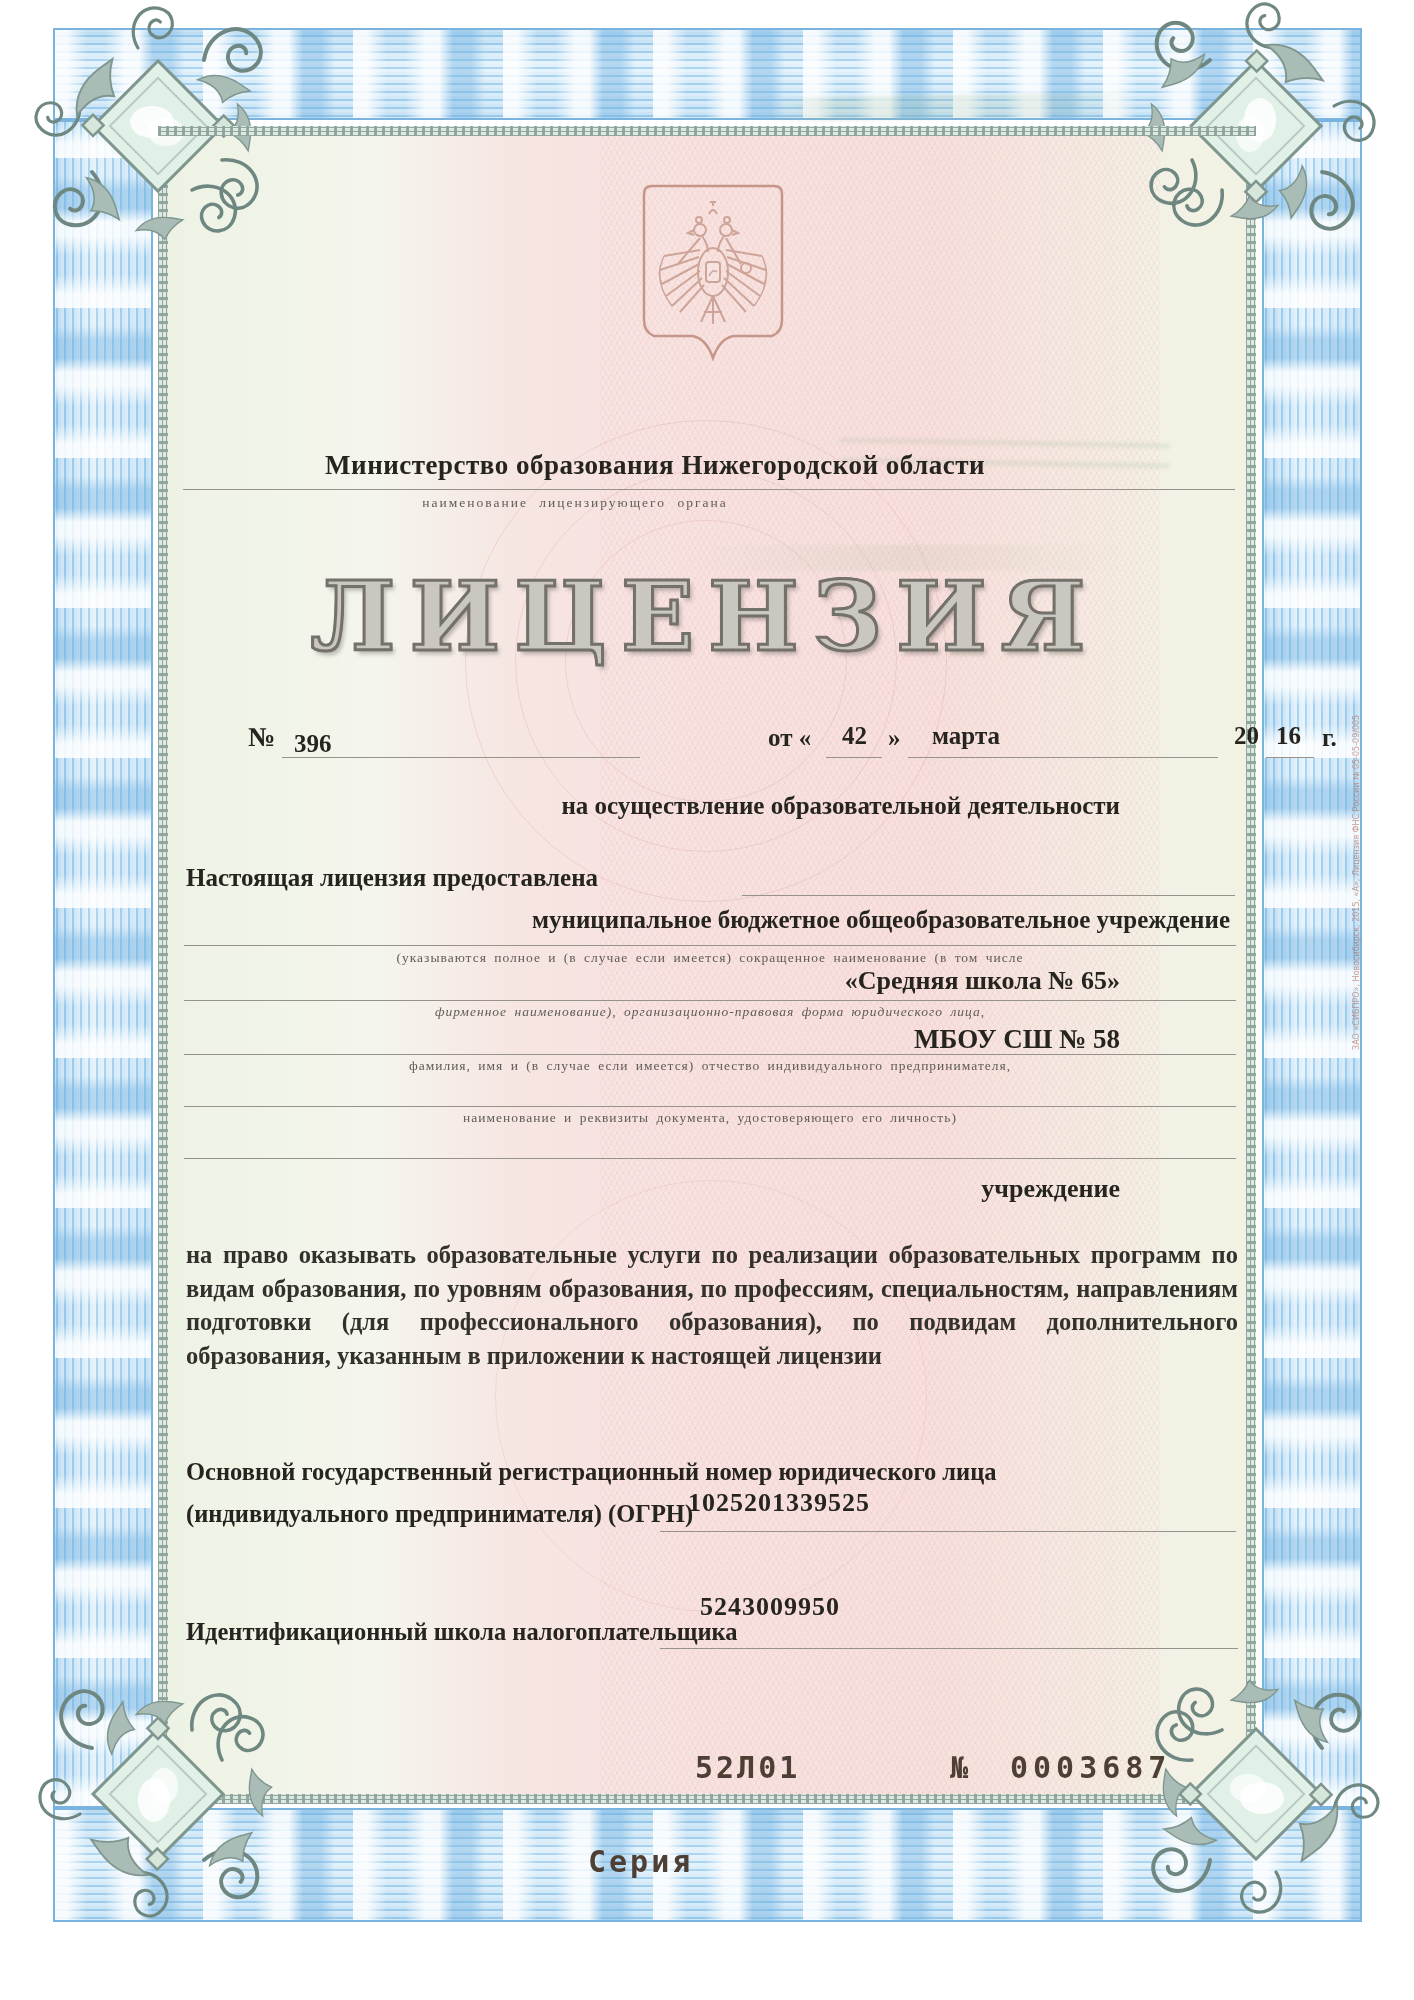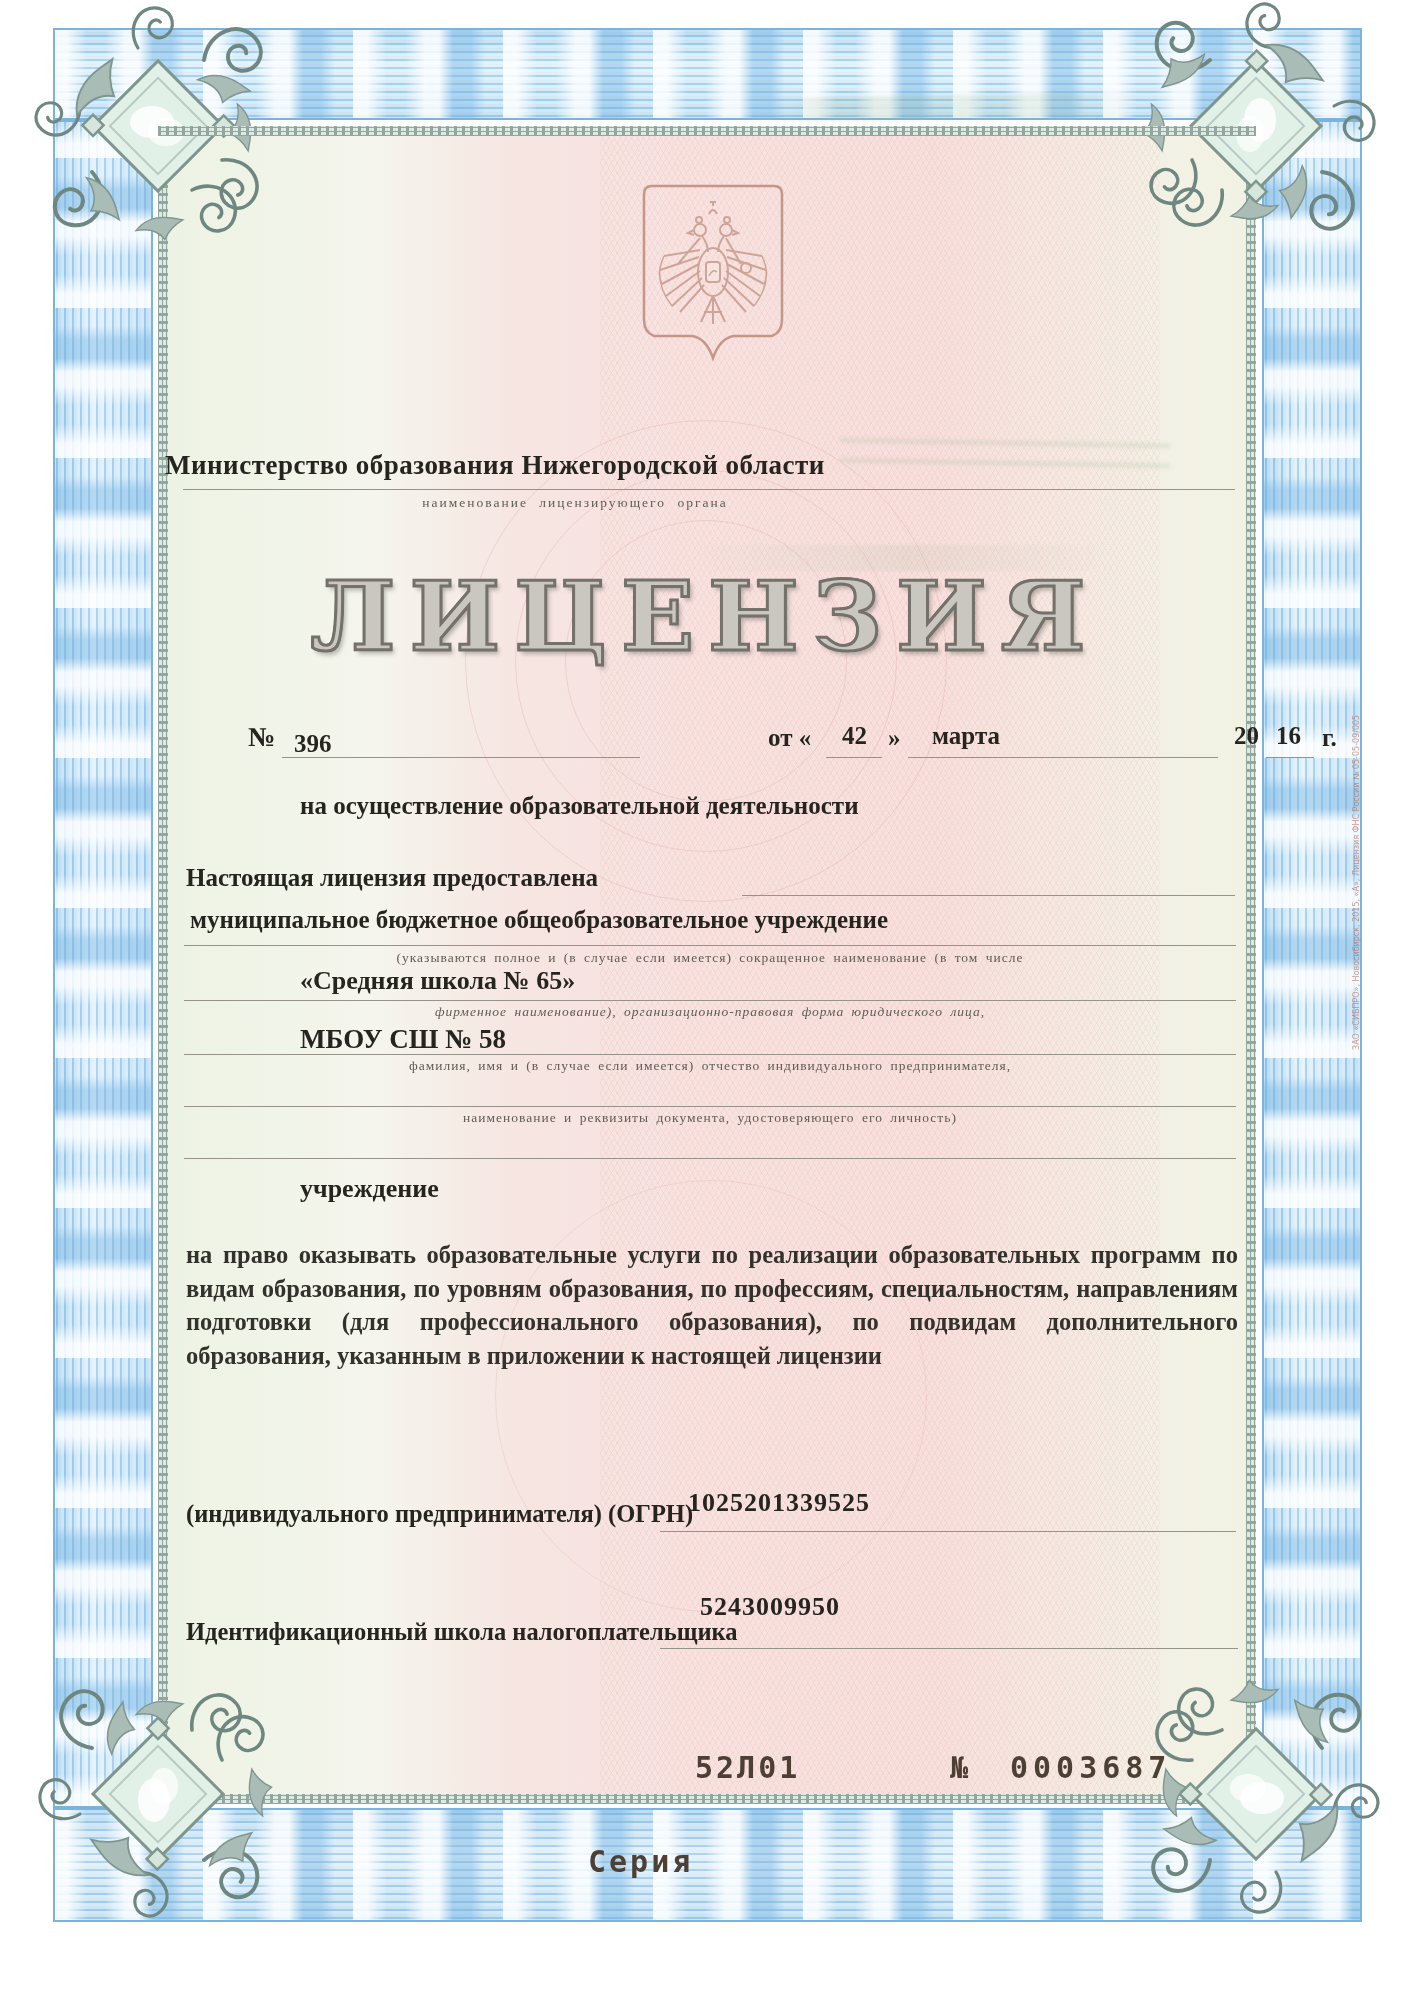--- a/index.html
+++ b/index.html
@@ -56,21 +56,21 @@
 
   .smudge{position:absolute;z-index:2;filter:blur(1.5px);}
 
   
   .deco{position:absolute;left:0;top:0;z-index:4;pointer-events:none;}
   .emblem{position:absolute;left:638px;top:180px;width:150px;height:200px;z-index:2;}
 
   
   .t{position:absolute;z-index:5;white-space:nowrap;}
   .b{font-weight:bold;}
-  .center{text-align:left;}
+  .center{text-align:right;}
   .rule{position:absolute;z-index:5;height:1px;background:#97938a;}
   .cap{font-size:13.5px;color:#5f5c55;letter-spacing:1px;word-spacing:3px;z-index:5;position:absolute;text-align:center;}
 
   .authority{left:165px;top:450px;width:820px;font-size:27px;letter-spacing:.5px;}
   .auth-cap{left:275px;top:495px;width:600px;letter-spacing:2px;word-spacing:6px;}
 
   .license-title{left:300px;top:560px;width:810px;text-align:center;
     font-family:"DejaVu Serif",serif;font-weight:700;font-size:96px;letter-spacing:14px;
     color:#c9c7bf;-webkit-text-stroke:3px #73716a;
     text-shadow:1px 1px 0 #6e6c65,-1px -1px 0 #6e6c65,1px -1px 0 #6e6c65,-1px 1px 0 #6e6c65,3px 4px 4px rgba(60,60,55,.35);}
@@ -222,20 +222,21 @@
   <div class="cap" style="left:250px;top:1058px;width:920px;">фамилия, имя и (в случае если имеется) отчество индивидуального предпринимателя,</div>
 
   <div class="rule" style="left:184px;top:1106px;width:1052px;"></div>
   <div class="cap" style="left:250px;top:1110px;width:920px;">наименование и реквизиты документа, удостоверяющего его личность)</div>
 
   <div class="rule" style="left:184px;top:1158px;width:1052px;"></div>
   <div class="t b center" style="left:300px;top:1174px;width:820px;font-size:26px;">учреждение</div>
 
   <div class="paragraph">на право оказывать образовательные услуги по реализации образовательных программ по видам образования, по уровням образования, по профессиям, специальностям, направлениям подготовки (для профессионального образования), по подвидам дополнительного образования, указанным в приложении к настоящей лицензии</div>
 
+  <div class="t b" style="left:186px;top:1458px;font-size:24.5px;">Основной государственный регистрационный номер юридического лица</div>
   <div class="t b" style="left:186px;top:1500px;font-size:24.5px;">(индивидуального предпринимателя) (ОГРН)</div>
   <div class="t b" style="left:688px;top:1488px;font-size:26px;letter-spacing:1px;">1025201339525</div>
   <div class="rule" style="left:660px;top:1531px;width:576px;"></div>
 
   <div class="t b" style="left:700px;top:1592px;font-size:26px;letter-spacing:1px;">5243009950</div>
   <div class="t b" style="left:186px;top:1618px;font-size:24.5px;">Идентификационный школа налогоплательщика</div>
   <div class="rule" style="left:660px;top:1648px;width:578px;"></div>
 
   <div class="t serial" style="left:588px;top:1844px;">Серия</div>
   <div class="t serial" style="left:695px;top:1750px;">52Л01</div>

